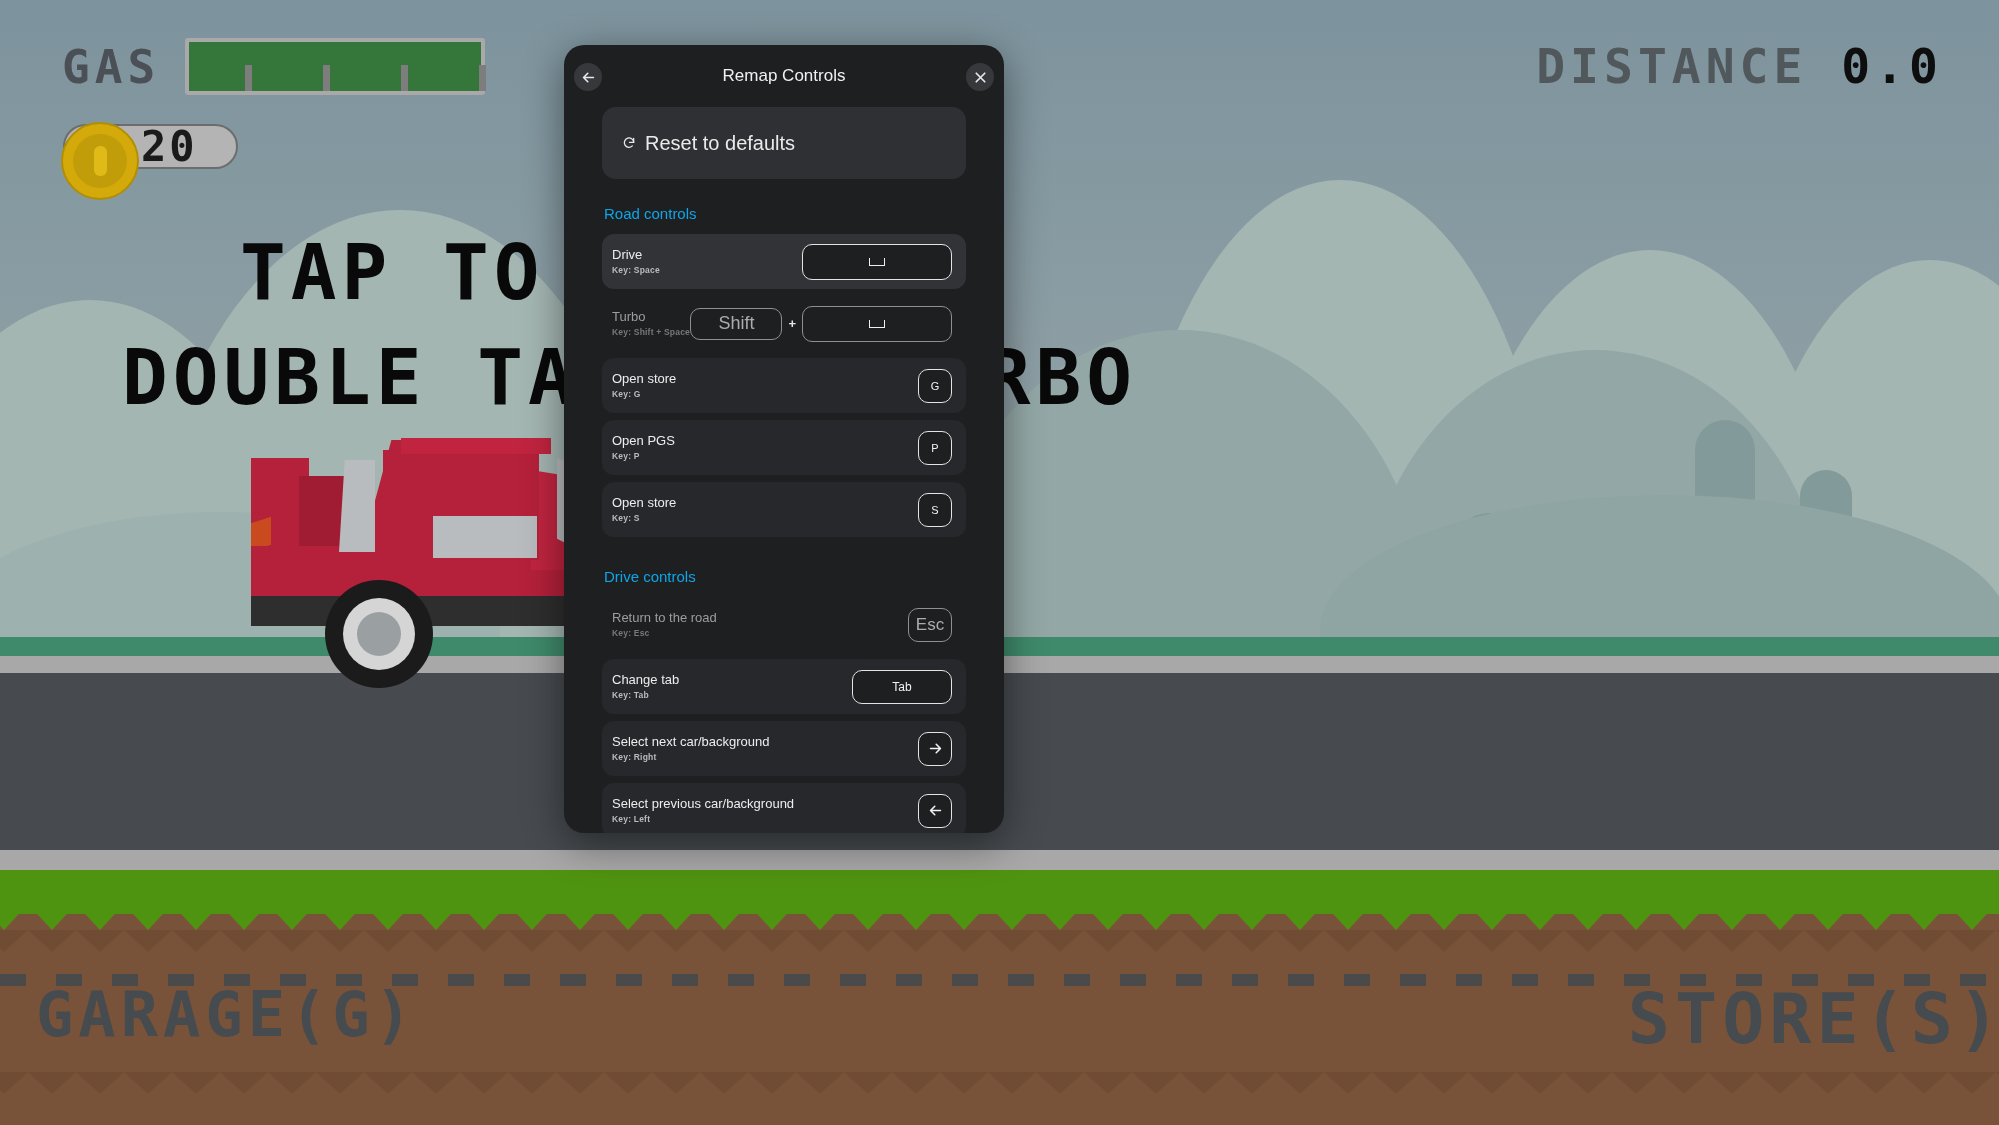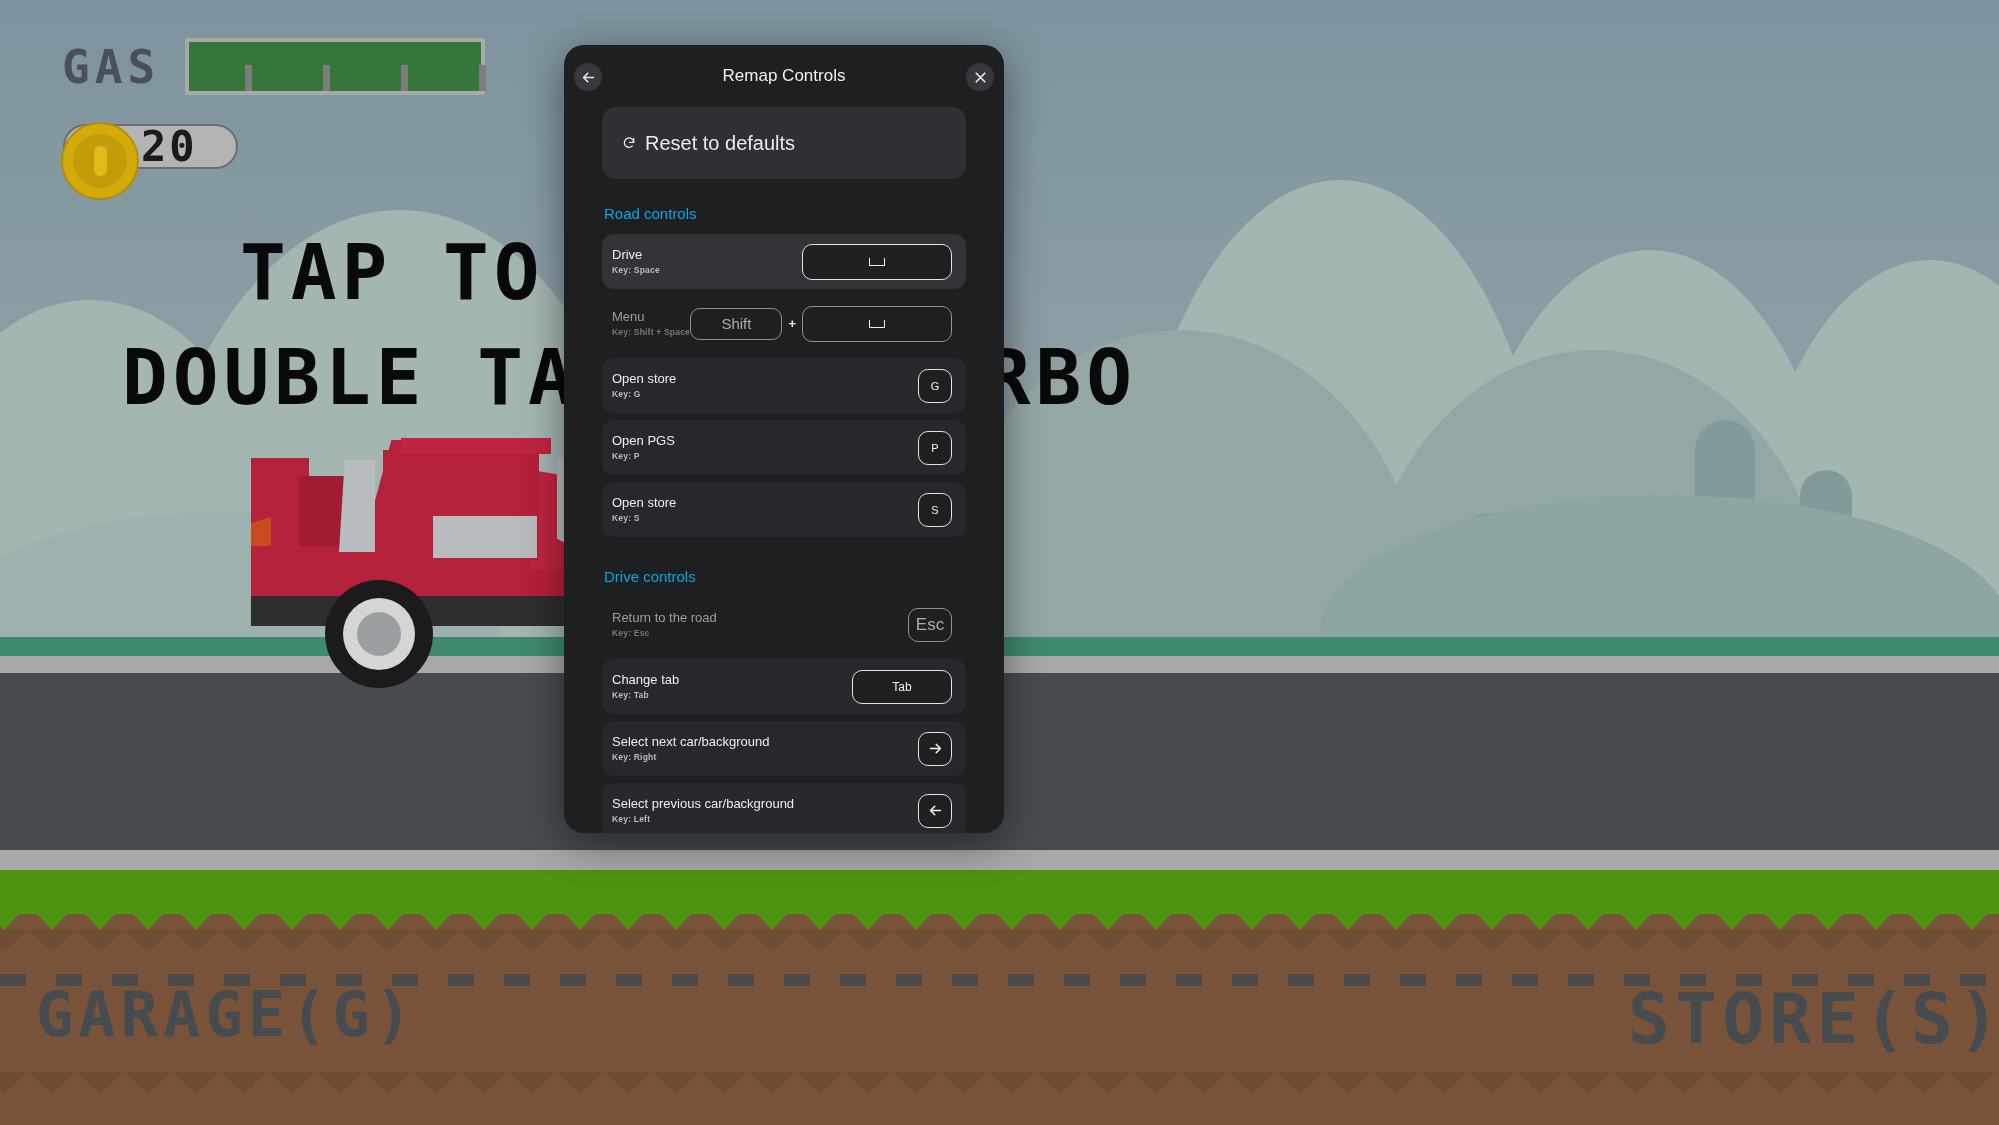--- a/index.html
+++ b/index.html
@@ -215,21 +215,21 @@
   .ctl-left { display:flex; flex-direction:column; gap:3px; }
   .ctl-name { color:#eceded; font-size:13px; line-height:1.1; }
   .ctl-row.plain .ctl-name { color:#9b9da0; }
   .ctl-key  { color:#b9bbbd; font-size:8.5px; font-weight:700; letter-spacing:.2px; }
   .ctl-row.plain .ctl-key { color:#76787b; }
 
   .key-cap {
     border:1.6px solid #e4e4e4; border-radius:10px;
     color:#f2f2f2; background:#1e1f21;
     display:flex; align-items:center; justify-content:center;
-    font-size:15px; cursor:pointer;
+    font-size:18px; cursor:pointer;
   }
   .key-sq   { width:34px; height:34px; font-size:11px; }
   .key-wide { width:150px; height:36px; }
   .key-mid  { width:92px; height:32px; }
   .key-esc  { width:44px; height:34px; font-size:17px; }
   .key-tab  { width:100px; height:34px; font-size:12px; }
   .plain .key-cap { border-color:#8e9093; color:#aaacae; }
   .combo { display:flex; align-items:center; gap:6px; }
   .combo .plus { color:#e6e6e6; font-size:13px; font-weight:700; }
   .spacebar { display:inline-block; width:16px; height:8px;
@@ -428,20 +428,24 @@
     <div class="tick" style="left:134px;"></div>
     <div class="tick" style="left:212px;"></div>
     <div class="tick" style="left:290px;"></div>
   </div>
 
   <div id="coin-pill">
     <div id="coin-icon"></div>
     <span class="cnum">20</span>
   </div>
 
+  <div id="hud-distance" class="pixel">
+    <span class="lbl">DISTANCE</span>
+    <span class="val">0.0</span>
+  </div>
 
   <div id="tap-line-1" class="pixel">TAP TO DRIVE</div>
   <div id="tap-line-2" class="pixel">DOUBLE TAP FOR TURBO</div>
 
   <div id="garage-label" class="pixel">GARAGE(G)</div>
   <div id="store-label" class="pixel">STORE(S)</div>
 </div>
 
 <div id="modal">
 
@@ -477,21 +481,21 @@
             <div class="ctl-key">Key: Space</div>
           </div>
           <div class="combo">
             <div class="key-cap key-wide">
               <span class="spacebar"></span>
             </div>
           </div>
         </div>
         <div class="ctl-row plain">
           <div class="ctl-left">
-            <div class="ctl-name">Menu</div>
+            <div class="ctl-name">Turbo</div>
             <div class="ctl-key">Key: Shift + Space</div>
           </div>
           <div class="combo">
             <div class="key-cap key-mid">Shift</div>
             <span class="plus">+</span>
             <div class="key-cap key-wide">
               <span class="spacebar"></span>
             </div>
           </div>
         </div>

